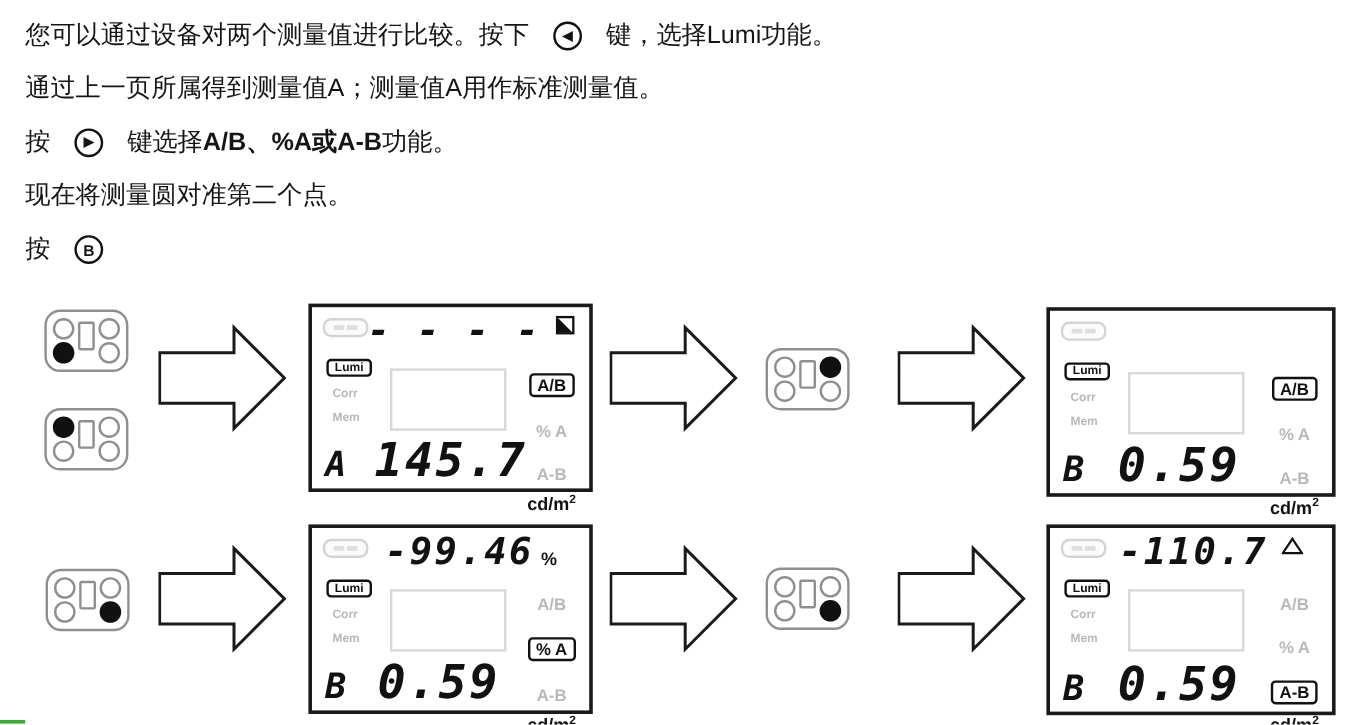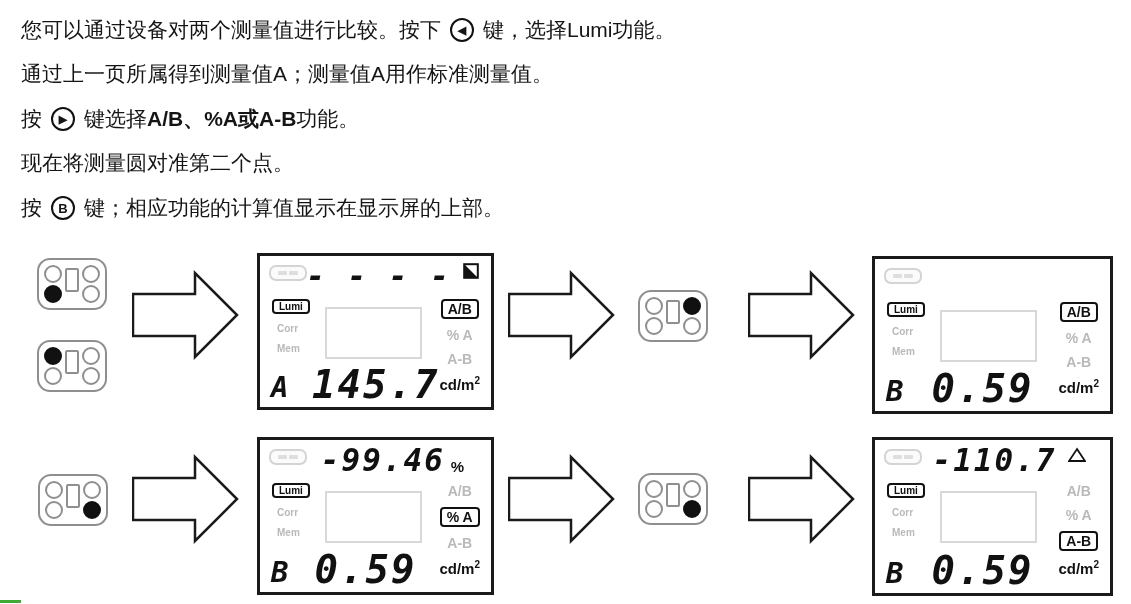--- a/index.html
+++ b/index.html
@@ -1,20 +1,20 @@
 <!DOCTYPE html>
 <html><head>
 <meta charset="utf-8">
 <style>
   html,body{margin:0;padding:0;background:#fff;}
   .page{position:relative;width:1131px;height:604px;background:#ffffff;overflow:hidden;
         font-family:"Liberation Sans",sans-serif;color:#111;}
 
   
-  .tline{position:absolute;left:21px;display:flex;align-items:center;gap:9px;
+  .tline{position:absolute;left:21px;display:flex;align-items:center;gap:20px;
          font-size:21px;line-height:1.25;color:#151515;white-space:nowrap;}
   .tgroup{display:inline;text-align:right;}
   .tgroup b{font-weight:700;}
   .key-circle{display:inline-flex;align-items:center;justify-content:center;
               width:20px;height:20px;border:2.5px solid #111;border-radius:50%;
               font-size:11px;font-weight:700;line-height:1;background:#fff;flex:0 0 auto;}
 
   
   .pad{position:absolute;width:66px;height:48px;border:2.5px solid #8f8f8f;border-radius:13px;background:#fff;}
   .pc{position:absolute;width:14px;height:14px;border:2.5px solid #8f8f8f;border-radius:50%;background:#fff;}
@@ -46,21 +46,21 @@
   .top-val{font-size:31px;line-height:1;white-space:pre;}
   .top-suffix{font-weight:700;font-size:15px;margin-top:13px;color:#111;}
   .icon-half-square,.icon-triangle{display:none;margin-top:2px;flex:0 0 auto;}
   .left-col{position:absolute;left:12px;top:43px;display:flex;flex-direction:column;
             align-items:flex-start;gap:9px;font-size:10px;font-weight:700;}
   .mode-box{border:2.5px solid #111;border-radius:4px;padding:0 5px;color:#111;background:#fff;}
   .dim{color:#b9b9b9;padding-left:5px;}
   .center-rect{position:absolute;left:65px;top:51px;width:93px;height:48px;border:2px solid #d8d8d8;background:#fff;}
   .right-col{position:absolute;right:11px;top:43px;display:flex;flex-direction:column;
              align-items:center;gap:8px;font-size:14px;font-weight:700;}
-  .fn{color:#b9b9b9;}
+  .fn{color:#b9b9b9;margin-top:12px;}
   .fn.boxed{color:#111;border:2.5px solid #111;border-radius:4px;padding:0 5px;background:#fff;}
   .unit{color:#111;font-size:15px;font-weight:700;}
   .unit sup{font-size:10px;}
   .channel{position:absolute;left:11px;bottom:5px;font-size:29px;line-height:1;}
   .main-val{position:absolute;left:52px;right:72px;bottom:3px;text-align:center;font-size:39px;line-height:1;}
 
   .green-marker{position:absolute;left:0;top:600px;width:21px;height:3px;}
 </style>
 </head>
 <body>
@@ -85,21 +85,20 @@
     <span class="tgroup"><span>键选择</span><b>A/B、%A或A-B</b><span>功能。</span></span>
   </div>
   <div class="tline" style="top:150px">
     <span>现在将测量圆对准第二个点。</span>
   </div>
   <div class="tline" style="top:195px">
     <span>按</span>
     <span class="key-circle" style="font-size:13px">
         <span>B</span>
       </span>
-    <span>键；相应功能的计算值显示在显示屏的上部。</span>
   </div>
 
   <div class="pad pad-0">
     <span class="pc tl"></span>
     <span class="pc tr"></span>
     <span class="pc bl filled"></span>
     <span class="pc br"></span>
     <span class="pmid"></span>
   </div>
   <div class="pad pad-1">

